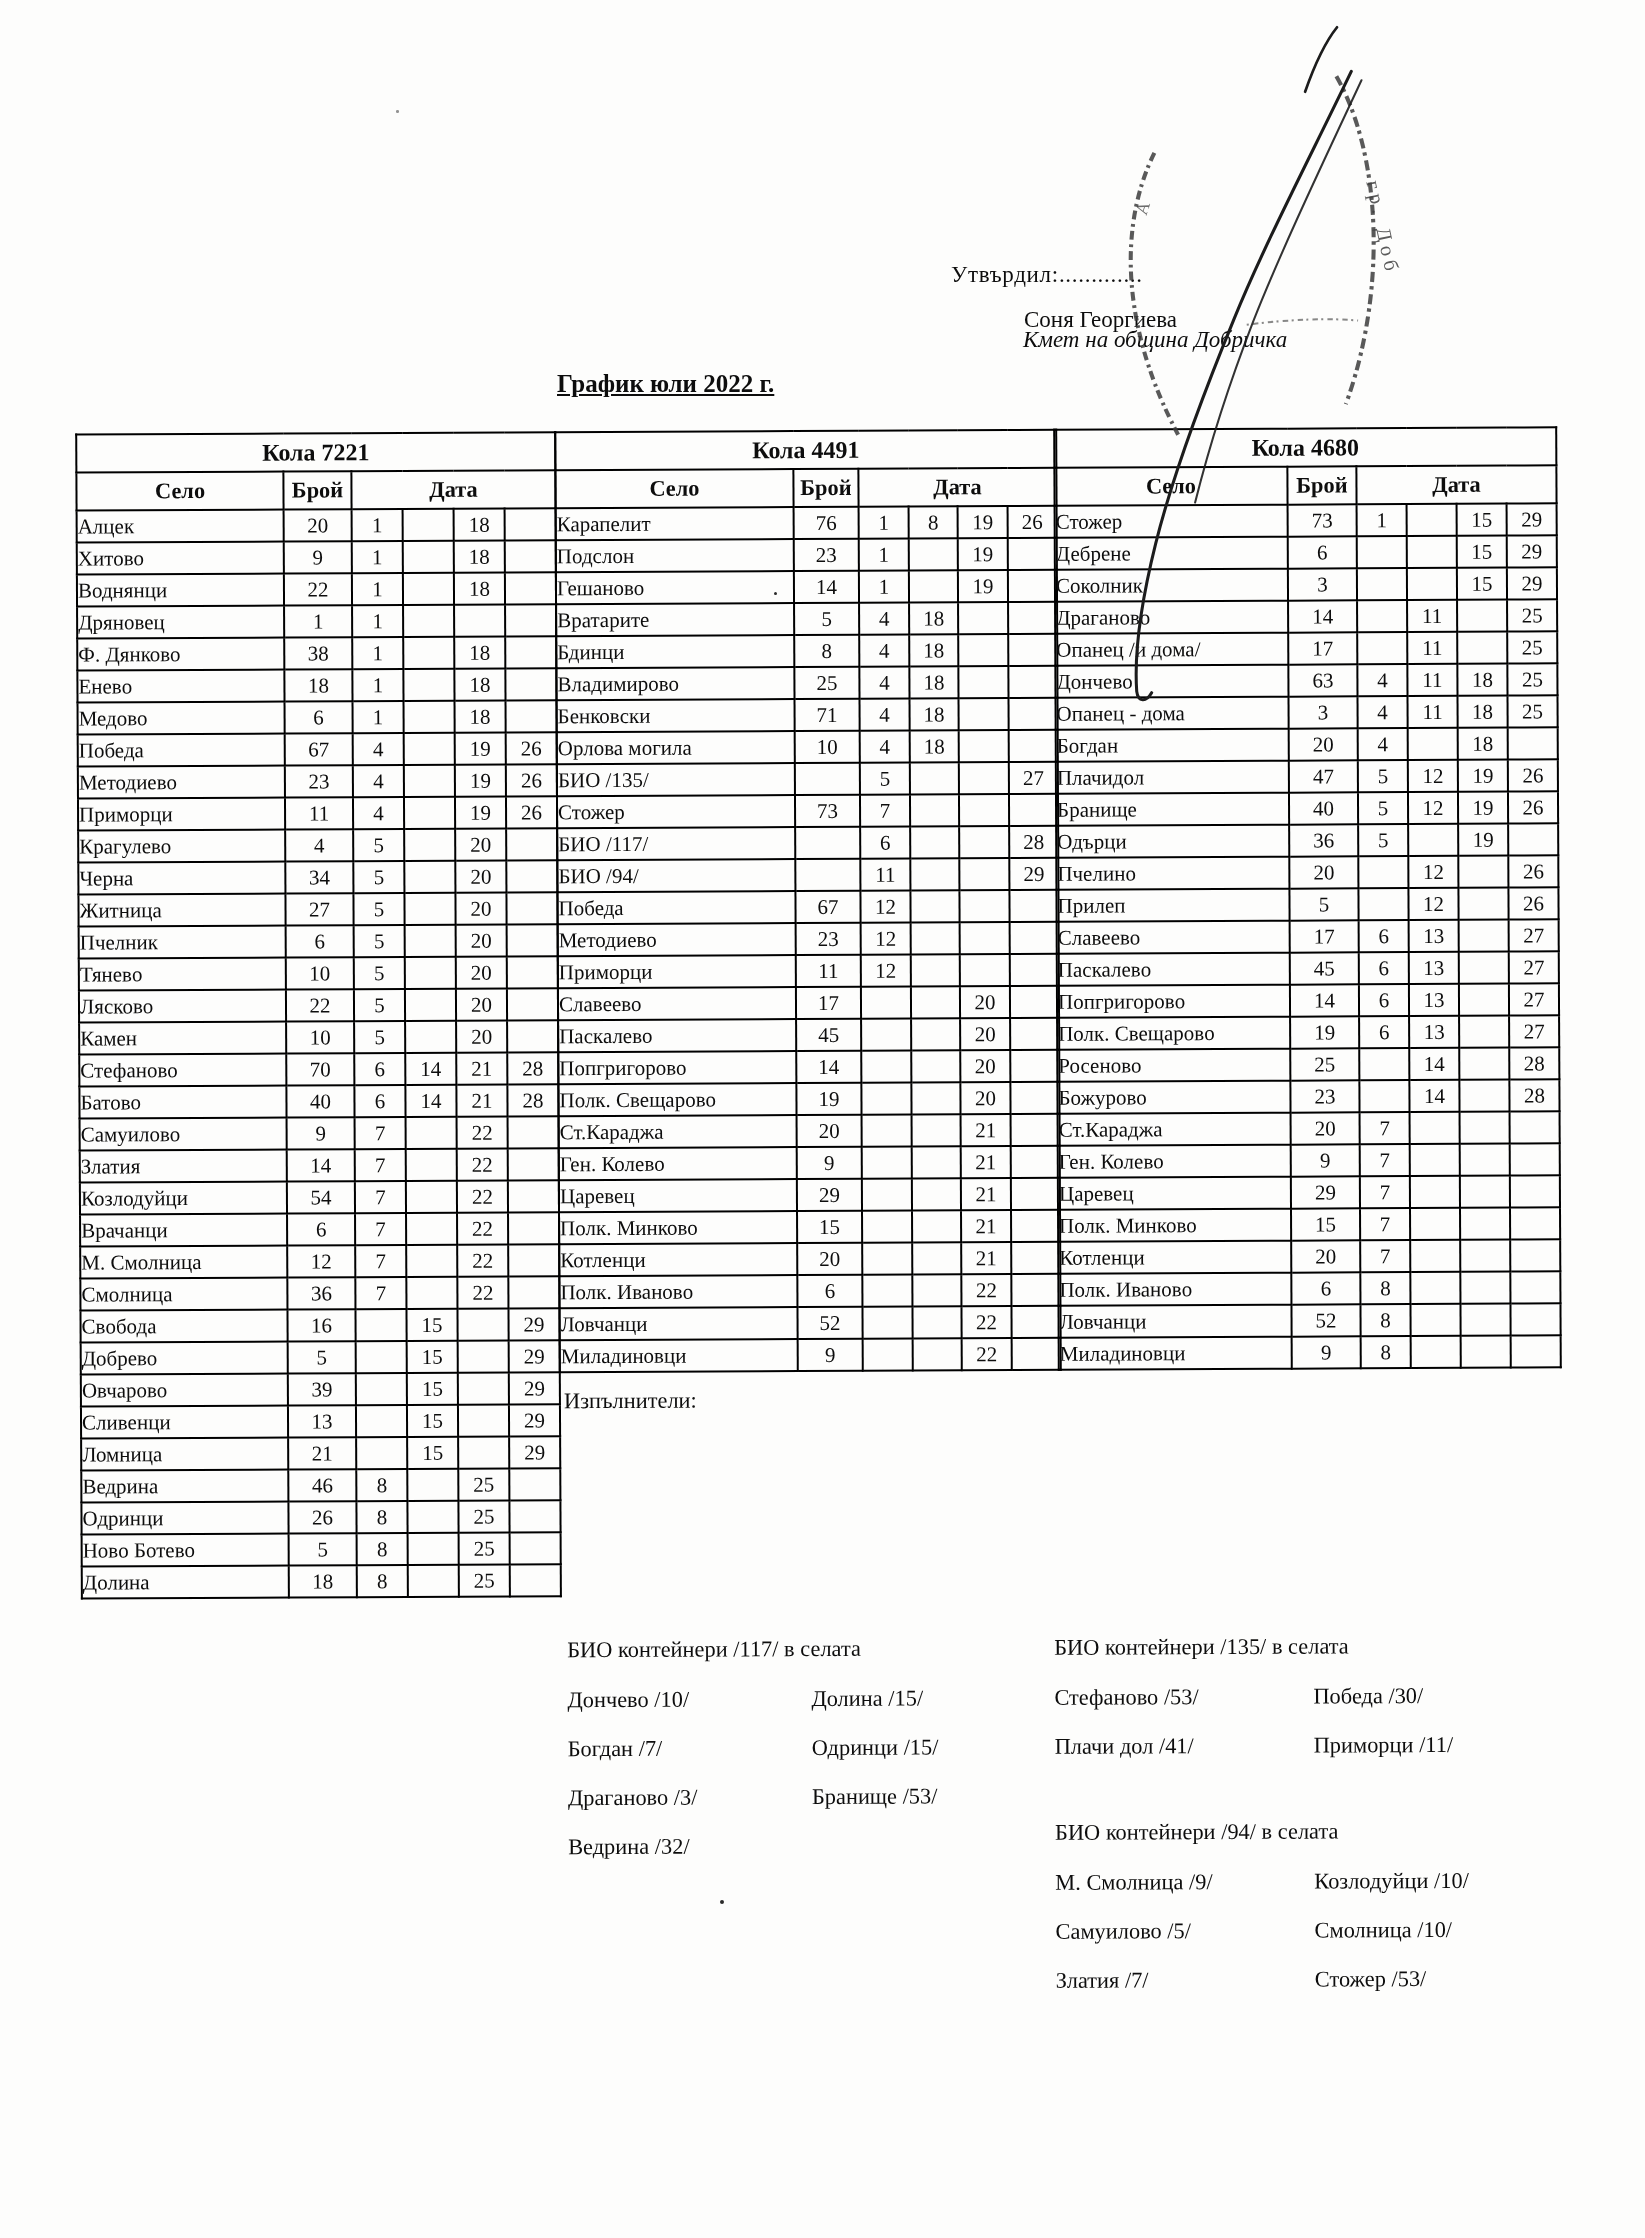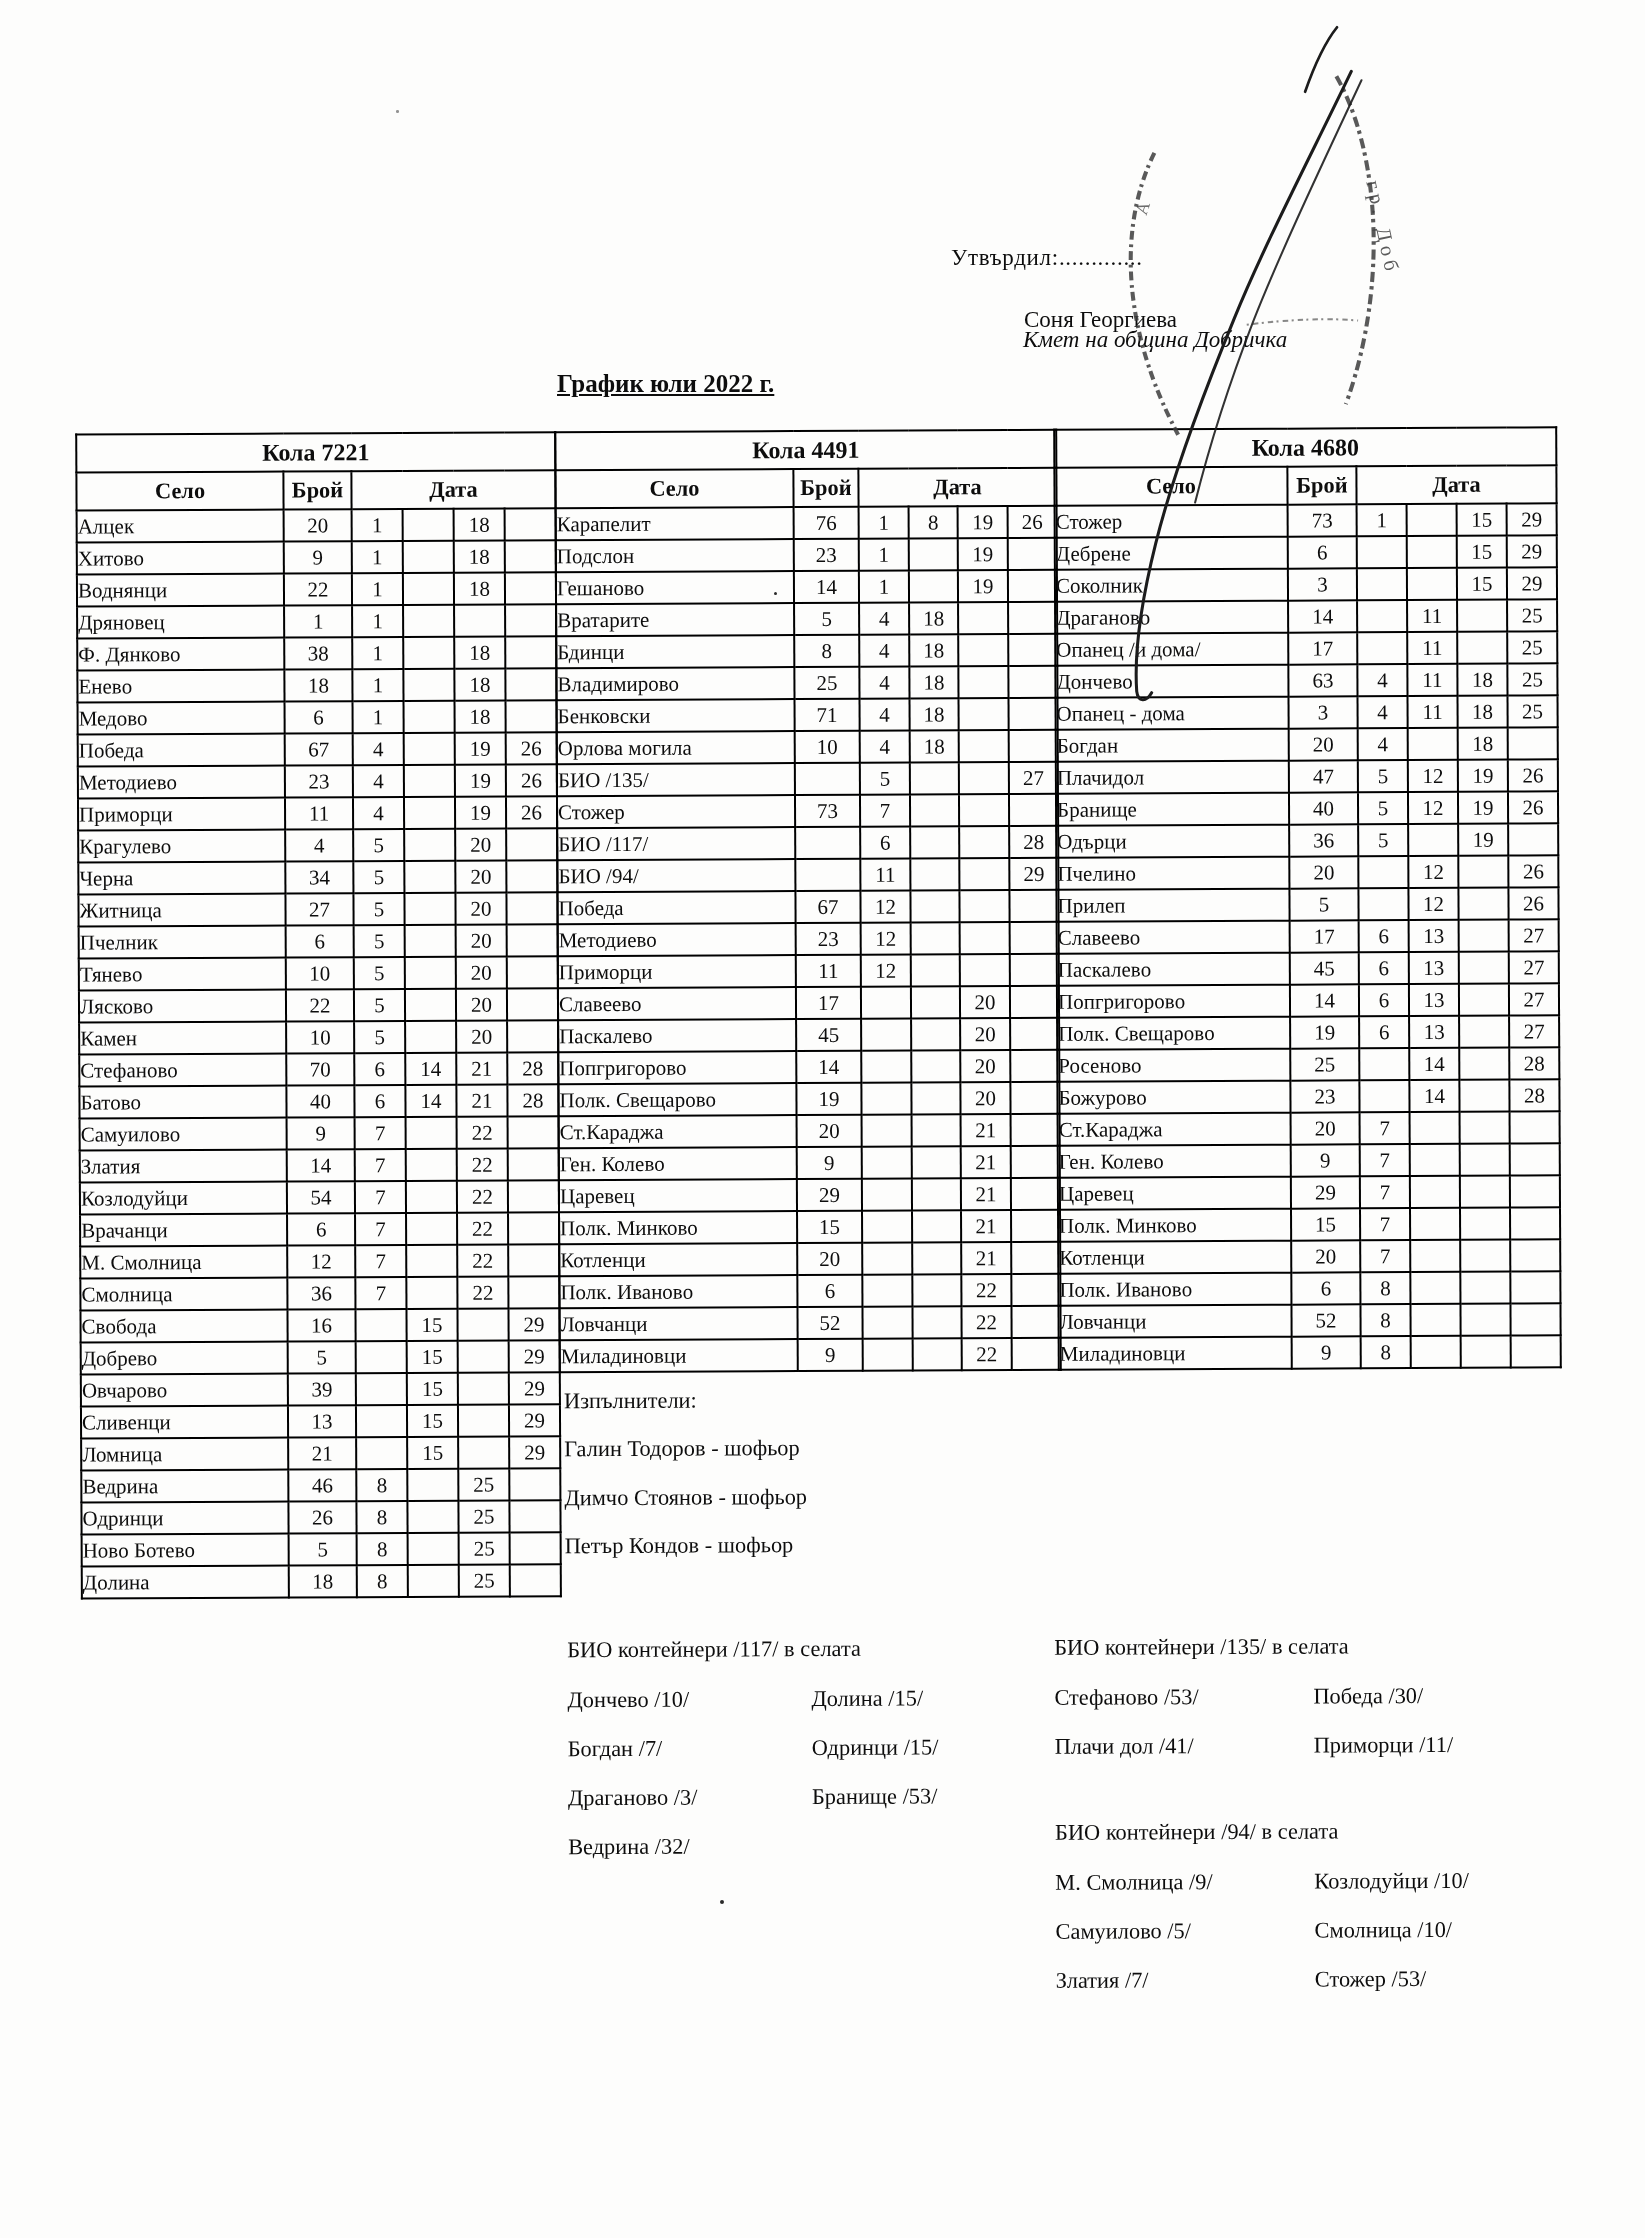--- a/index.html
+++ b/index.html
@@ -29,21 +29,21 @@
   .nw1 .c1{display:inline-block;width:244px;}
   .nw2 .c1{display:inline-block;width:259px;}
   .speck{position:absolute;background:#2a2a2a;border-radius:50%;}
   svg.overlay{position:absolute;left:0;top:0;pointer-events:none;}
 </style>
 </head>
 <body>
 
 <div class="page">
 
-  <div class="abs approve-label" style="left:951px;top:245px;text-align:center;">Утвърдил:.............</div>
+  <div class="abs approve-label" style="left:951px;top:262px;text-align:center;">Утвърдил:.............</div>
   <div class="abs approve-name" style="left:1024px;top:291px;">Соня Георгиева</div>
   <div class="abs approve-role" style="left:1023px;top:327px;">Кмет  на община Добричка</div>
 
   <div class="abs doc-title" style="left:557px;top:370px;text-decoration:underline;">График юли 2022 г.</div>
 
   <div class="tbl-wrap">
 
     <table class="sched" style="left:78px;top:430px;width:479px;">
       <colgroup>
           <col style="width:207px">
@@ -812,25 +812,20 @@
             <td class="n">8</td>
             <td class="n"></td>
             <td class="n"></td>
             <td class="n"></td>
           </tr>
         </tbody>
     </table>
 
     <div class="abs" style="left:562px;top:1387px;">
       <div class="exec-head">Изпълнители:</div>
-      <div>
-          <div class="exec-line">Галин Тодоров - шофьор</div>
-          <div class="exec-line">Димчо Стоянов - шофьор</div>
-          <div class="exec-line">Петър Кондов - шофьор</div>
-        </div>
     </div>
 
     <div class="abs nw1" style="left:564px;top:1636px;">
       <div class="note-head">БИО контейнери /117/ в селата</div>
       <div>
           <div class="note-row">
             <span class="c1">Дончево /10/</span>
             <span class="c2">Долина /15/</span>
           </div>
           <div class="note-row">

